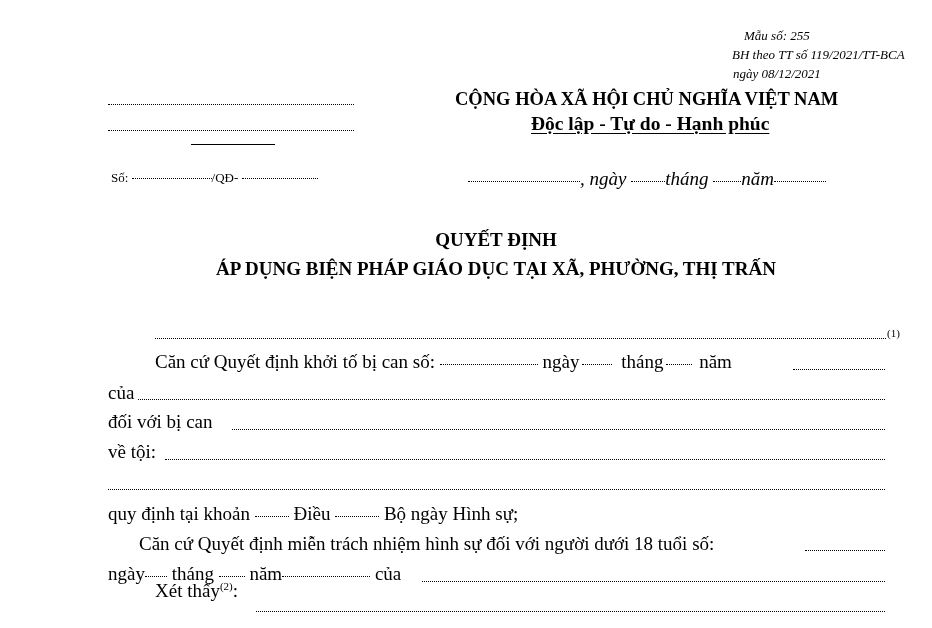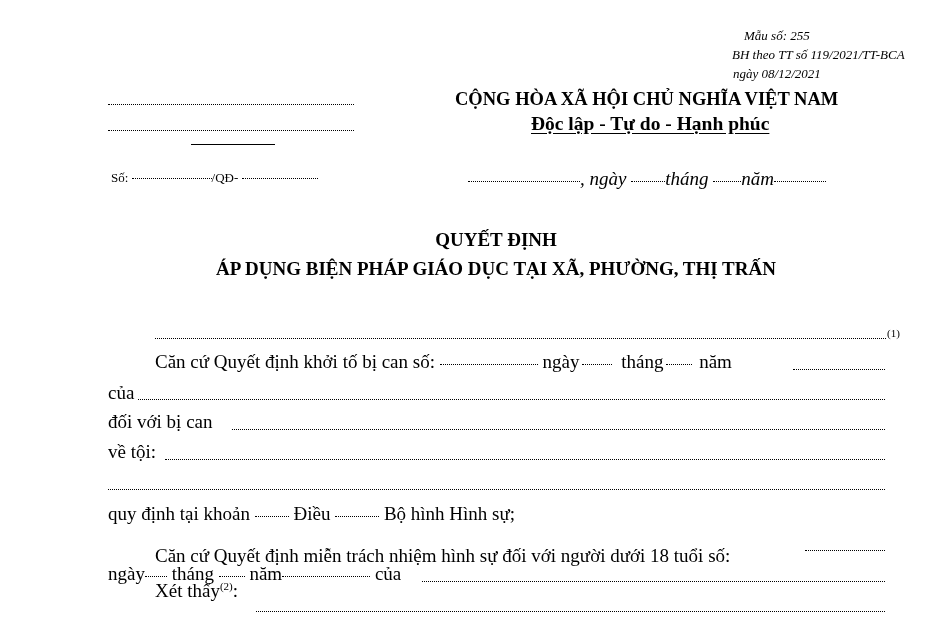--- a/index.html
+++ b/index.html
@@ -64,24 +64,24 @@
 <div class="abs body" style="left:108px; top:441px;text-align:center;"><span>về tội:</span></div>
 <div class="fill" style="left:165px; top:459px; width:720px;"></div>
 
 <div class="fill" style="left:108px; top:489px; width:777px;"></div>
 
 <div class="abs body" style="left:108px; top:503px;">
   <span>quy định tại khoản</span>
   <span class="dots" style="width:34px;"></span>
   <span>Điều</span>
   <span class="dots" style="width:44px;"></span>
-  <span>Bộ hình Hình sự;</span>
+  <span>Bộ ngày Hình sự;</span>
 </div>
 
-<div class="abs body" style="left:155px; top:533px;margin-top:12px;">
+<div class="abs body" style="left:139px; top:533px;">
   <span>Căn cứ Quyết định miễn trách nhiệm hình sự đối với người dưới 18 tuổi số:</span>
 </div>
 <div class="fill" style="left:805px; top:550px; width:80px;"></div>
 
 <div class="abs body" style="left:108px; top:563px;">
   <span>ngày</span><span class="dots" style="width:22px;"></span>
   <span>tháng</span>
   <span class="dots" style="width:26px;"></span>
   <span>năm</span><span class="dots" style="width:88px;"></span>
   <span>của</span>

